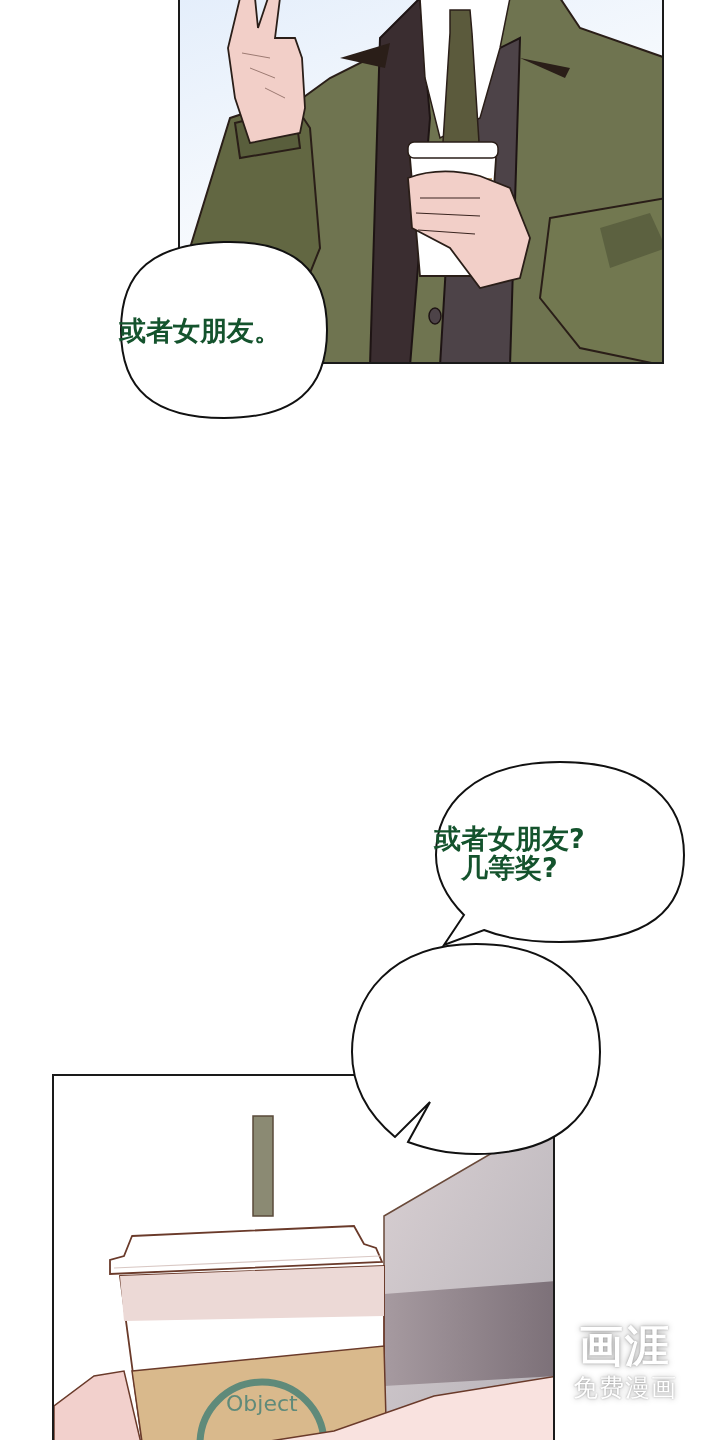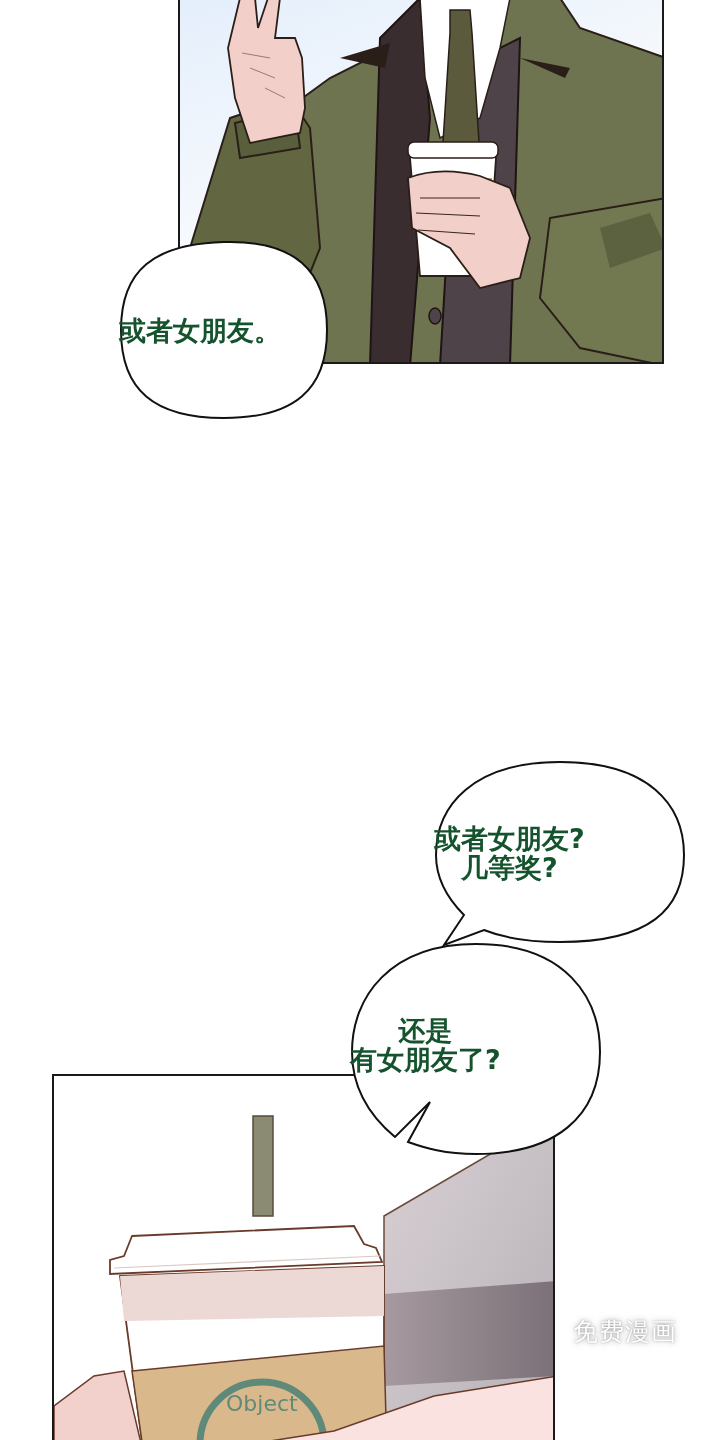--- a/index.html
+++ b/index.html
@@ -124,21 +124,18 @@
   <div class="txt">
     <div>或者女朋友?</div>
     <div>几等奖?</div>
   </div>
 </div>
 
 <div class="bubble" style="left:350px; top:942px; width:252px; height:214px;">
   <svg width="252" height="214" viewBox="0 0 252 214">
     <path d="M126 2 C215 2 250 55 250 110 C250 175 205 212 126 212 C95 212 75 206 58 200 L80 160 L45 195 C15 170 2 140 2 110 C2 55 40 2 126 2 Z" fill="#ffffff" stroke="#111" stroke-width="2"></path>
   </svg>
-  <div class="txt" style="margin-top:-8px;">
-    <div>还是</div>
-    <div>有女朋友了?</div>
-  </div>
 </div>
 
 <div class="watermark">
+  <div class="wm-logo">画涯</div>
   <div class="wm-sub">免费漫画</div>
 </div>
 
 </body></html>

